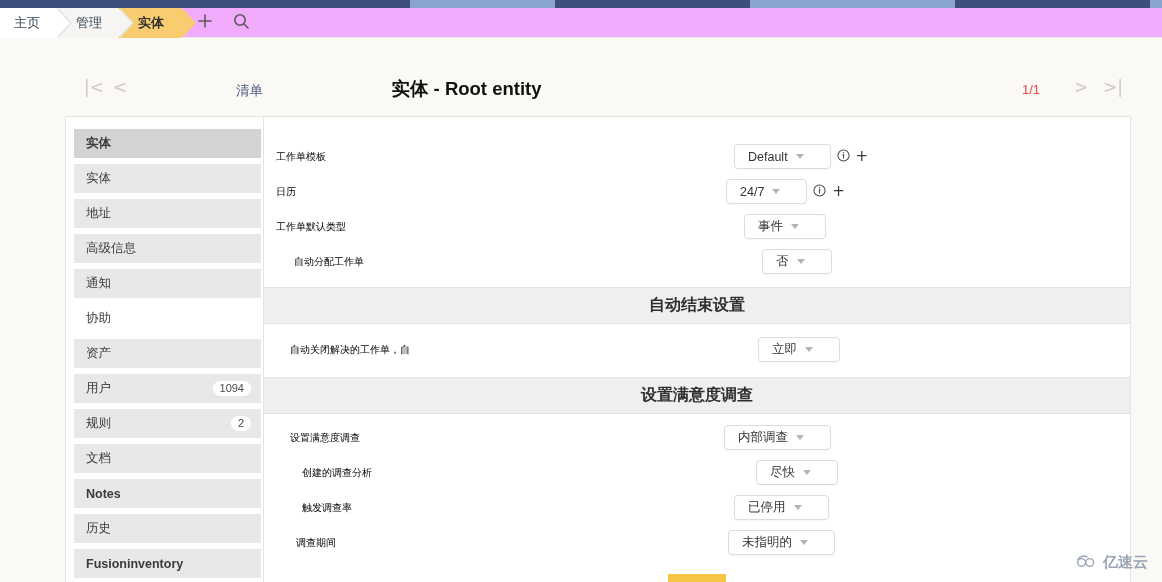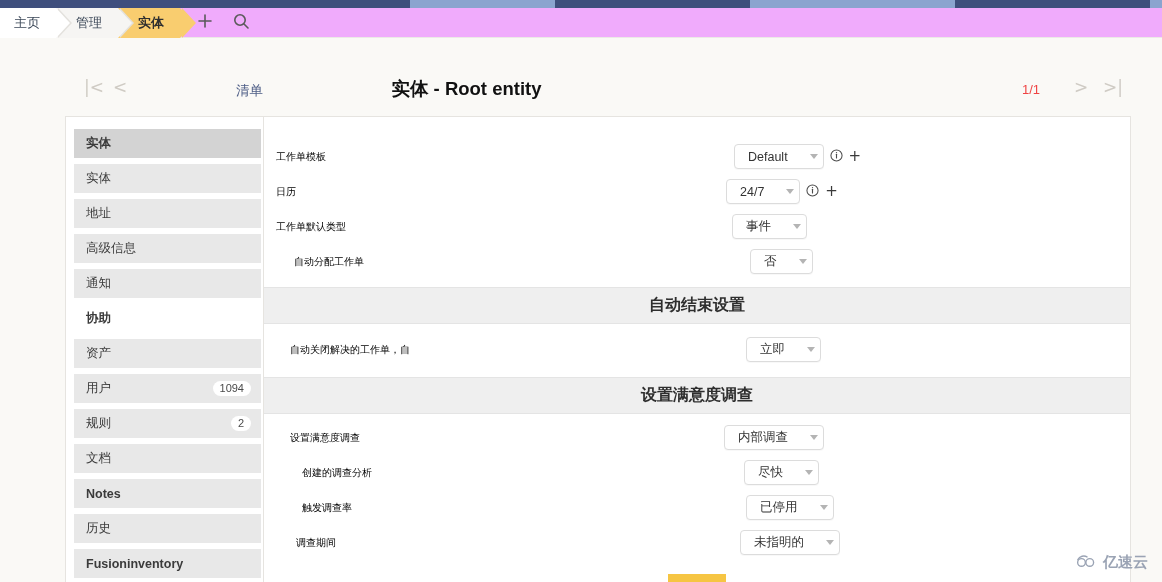--- a/index.html
+++ b/index.html
@@ -127,21 +127,21 @@
     height: 29px;
     margin: 0 2px 6px 2px;
     background: #e8e8e8;
     display: flex; align-items: center;
     padding: 0 12px;
     font-size: 12.5px;
     color: #3b3b3b;
     position: relative;
   }
   .side-item.head { background: #d3d3d3; font-weight: bold; }
-  .side-item.active { background: #ffffff; font-weight: bold; }
+  .side-item.active { background: #ffffff; font-weight: normal; }
   .side-item.bold-lbl { font-weight: bold; }
   .side-badge {
     position: absolute; right: 10px;
     background: #ffffff;
     border-radius: 9px;
     font-size: 11px;
     color: #4a4a4a;
     padding: 2px 7px;
     line-height: 1;
   }
@@ -162,29 +162,29 @@
     color: #000000;
     width: 430px;
     flex: none;
   }
   .frow .lbl.indent { padding-left: 14px; }
   .frow .ctrl {
     display: flex; align-items: center; gap: 6px;
   }
   .frow.align-a  .ctrl { margin-left: 28px; }
   .frow.align-b  .ctrl { margin-left: 20px; }
-  .frow.align-c  .ctrl { margin-left: 28px; justify-content: flex-end; }
+  .frow.align-c  .ctrl { margin-left: 16px; justify-content: flex-end; }
   .frow.align-d  .ctrl { margin-left: 4px; }
-  .frow.align-e  .ctrl { margin-left: 26px; }
+  .frow.align-e  .ctrl { margin-left: 38px; }
 
   .sel {
     display: inline-flex; align-items: center; justify-content: center;
-    gap: 22px;
+    gap: 8px;
     min-height: 25px;
-    padding: 3px 5px 3px 13px;
+    padding: 3px 26px 3px 13px;
     border: 1px solid #dcdcdc;
     border-radius: 4px;
     background: #ffffff;
     font-size: 12.5px;
     color: #333;
     box-shadow: 0 1px 1px rgba(0,0,0,.03);
   }
   .caret {
     width: 0; height: 0;
     border-left: 4px solid transparent;

